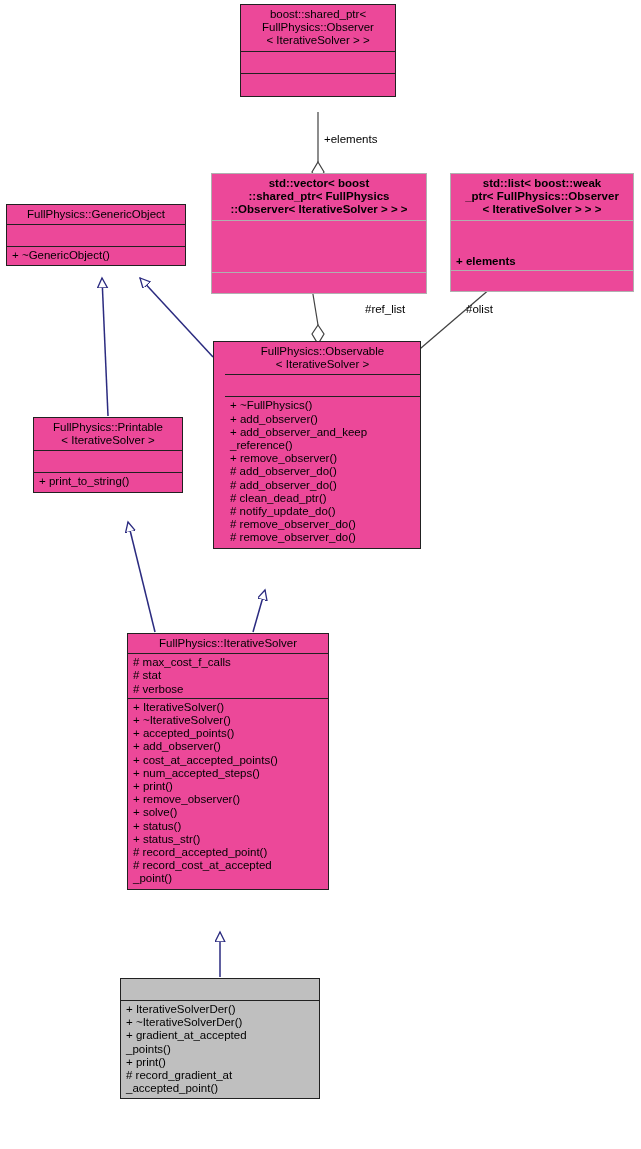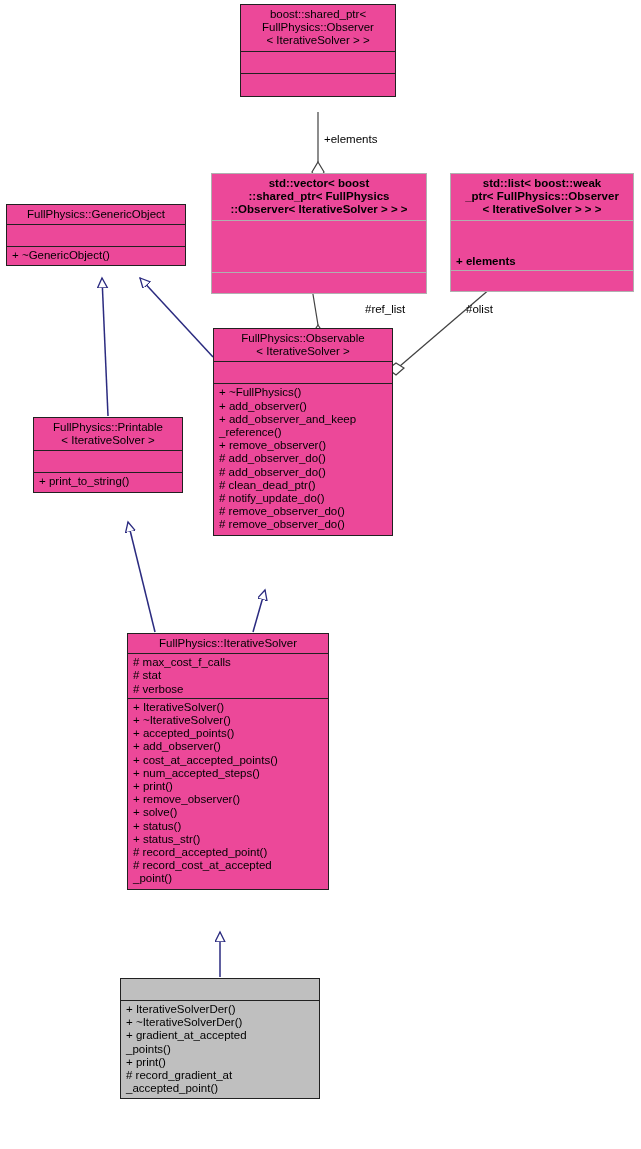--- a/index.html
+++ b/index.html
@@ -93,21 +93,21 @@
   #node-vector           { left: 211px; top: 173px; width: 216px; }
   #node-vector .node-attrs { height: 20px; }
   #node-vector .node-ops   { height: 20px; }
 
   #node-list             { left: 450px; top: 173px; width: 184px; }
   #node-list .node-ops   { height: 20px; }
 
   #node-generic-object   { left: 6px;   top: 204px; width: 180px; }
   #node-generic-object .node-attrs { height: 22px; }
 
-  #node-observable       { left: 213px; top: 328px; width: 180px; }
+  #node-observable       { left: 213px; top: 341px; width: 208px; padding-left: 11px; }
   #node-observable .node-attrs { height: 22px; }
 
   #node-printable        { left: 33px;  top: 417px; width: 150px; }
   #node-printable .node-attrs { height: 22px; }
 
   #node-iterative-solver { left: 127px; top: 633px; width: 202px; }
 
   #node-iterative-solver-der { left: 120px; top: 978px; width: 200px; }
   #node-iterative-solver-der .node-attrs { height: 22px; }
 </style>

